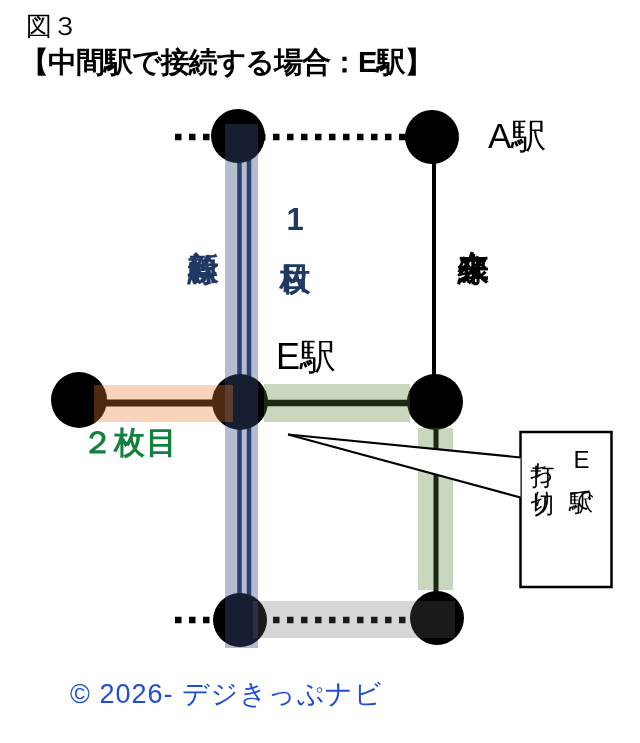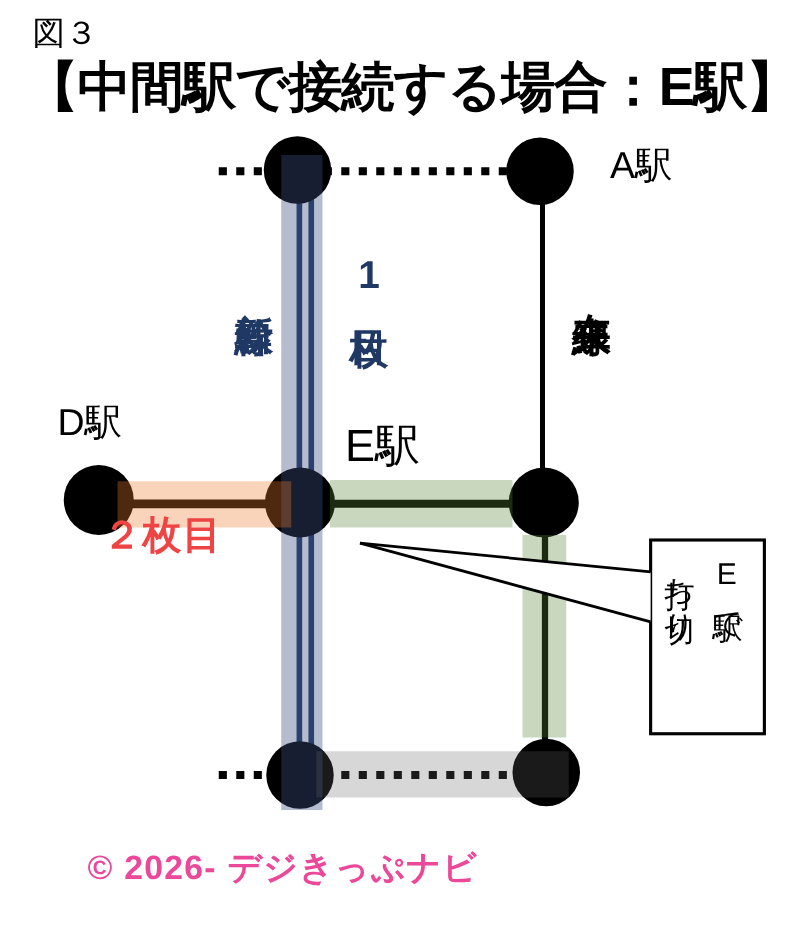--- a/index.html
+++ b/index.html
@@ -1,37 +1,37 @@
 <!DOCTYPE html>
 <html><head>
 <meta charset="utf-8">
 <style>
   html,body{margin:0;padding:0;background:#fff;}
   #stage{position:relative;width:640px;height:711px;background:#fff;overflow:hidden;
          font-family:"Liberation Sans","DejaVu Sans",sans-serif;}
   #diagram-svg{position:absolute;left:0;top:0;}
   .t{position:absolute;color:#000;white-space:nowrap;line-height:1.15;}
   .fig{left:26px;top:12px;font-size:26px;}
-  .heading{left:20px;top:46px;font-size:43px;font-weight:700;letter-spacing:-1px;}
-  .station{font-size:30px;font-weight:400;}
+  .heading{left:20px;top:46px;font-size:29px;font-weight:700;letter-spacing:-1px;}
+  .station{font-size:35px;font-weight:400;}
   .st-a{left:488px;top:116px;}
   .st-b{left:486px;top:383px;}
   .st-c{left:484px;top:600px;}
   .st-d{left:46px;top:322px;}
   .st-e{left:276px;top:336px;font-size:36px;}
   .vert{writing-mode:vertical-rl;text-orientation:upright;letter-spacing:2px;}
   .shinkansen{left:185px;top:226px;font-size:31px;font-weight:700;color:#1f3864;}
   .ticket1{left:277px;top:202px;font-size:31px;font-weight:700;color:#1f3864;}
   .zairai{left:455px;top:226px;font-size:31px;font-weight:700;color:#000;}
-  .ticket2{left:82px;top:410px;font-size:31px;font-weight:700;color:#ef4444;letter-spacing:1px;}
+  .ticket2{left:82px;top:425px;font-size:31px;font-weight:700;color:#15803d;letter-spacing:1px;}
   .callout-text{left:520px;top:432px;width:92px;height:155px;box-sizing:border-box;
                 padding:14px 12px 10px 10px;font-size:24px;line-height:1.6;
                 writing-mode:vertical-rl;text-orientation:upright;white-space:normal;}
   .callout-text span{display:block;}
-  .copyright{left:70px;top:679px;font-size:27px;color:#ec4899;letter-spacing:1px;font-weight:bold;}
+  .copyright{left:70px;top:679px;font-size:27px;color:#1d4ed8;letter-spacing:1px;}
 </style>
 </head>
 <body>
 
 <div id="stage">
 
   <svg id="diagram-svg" width="640" height="743" viewBox="0 0 640 743">
 
     <line x1="434" y1="137" x2="434" y2="402" stroke-width="4" stroke="#000000"></line>
     <line x1="240" y1="403" x2="435" y2="403" stroke-width="6.5" stroke="#000000"></line>
@@ -61,21 +61,20 @@
     <rect x="520.5" y="432" width="91" height="155" stroke="#000" stroke-width="2.5" fill="#ffffff"></rect>
     <polygon points="288,434.5 520.5,457.5 520.5,497.5" stroke="none" fill="#ffffff"></polygon>
     <line x1="288" y1="434.5" x2="520.5" y2="457.5" stroke-width="2.2" stroke="#000000"></line>
     <line x1="288" y1="434.5" x2="520.5" y2="497.5" stroke-width="2.2" stroke="#000000"></line>
   </svg>
 
   <div class="t fig">図３</div>
   <div class="t heading">【中間駅で接続する場合：E駅】</div>
 
   <div class="t station st-a">A駅</div>
-  <div class="t station st-d">D駅</div>
   <div class="t station st-e">E駅</div>
 
   <div class="t vert shinkansen">新幹線</div>
   <div class="t vert ticket1">1枚目</div>
   <div class="t vert zairai">在来線</div>
   <div class="t ticket2">２枚目</div>
 
   <div class="t callout-text">
     <span>E駅で</span>
     <span>打ち切り</span>

